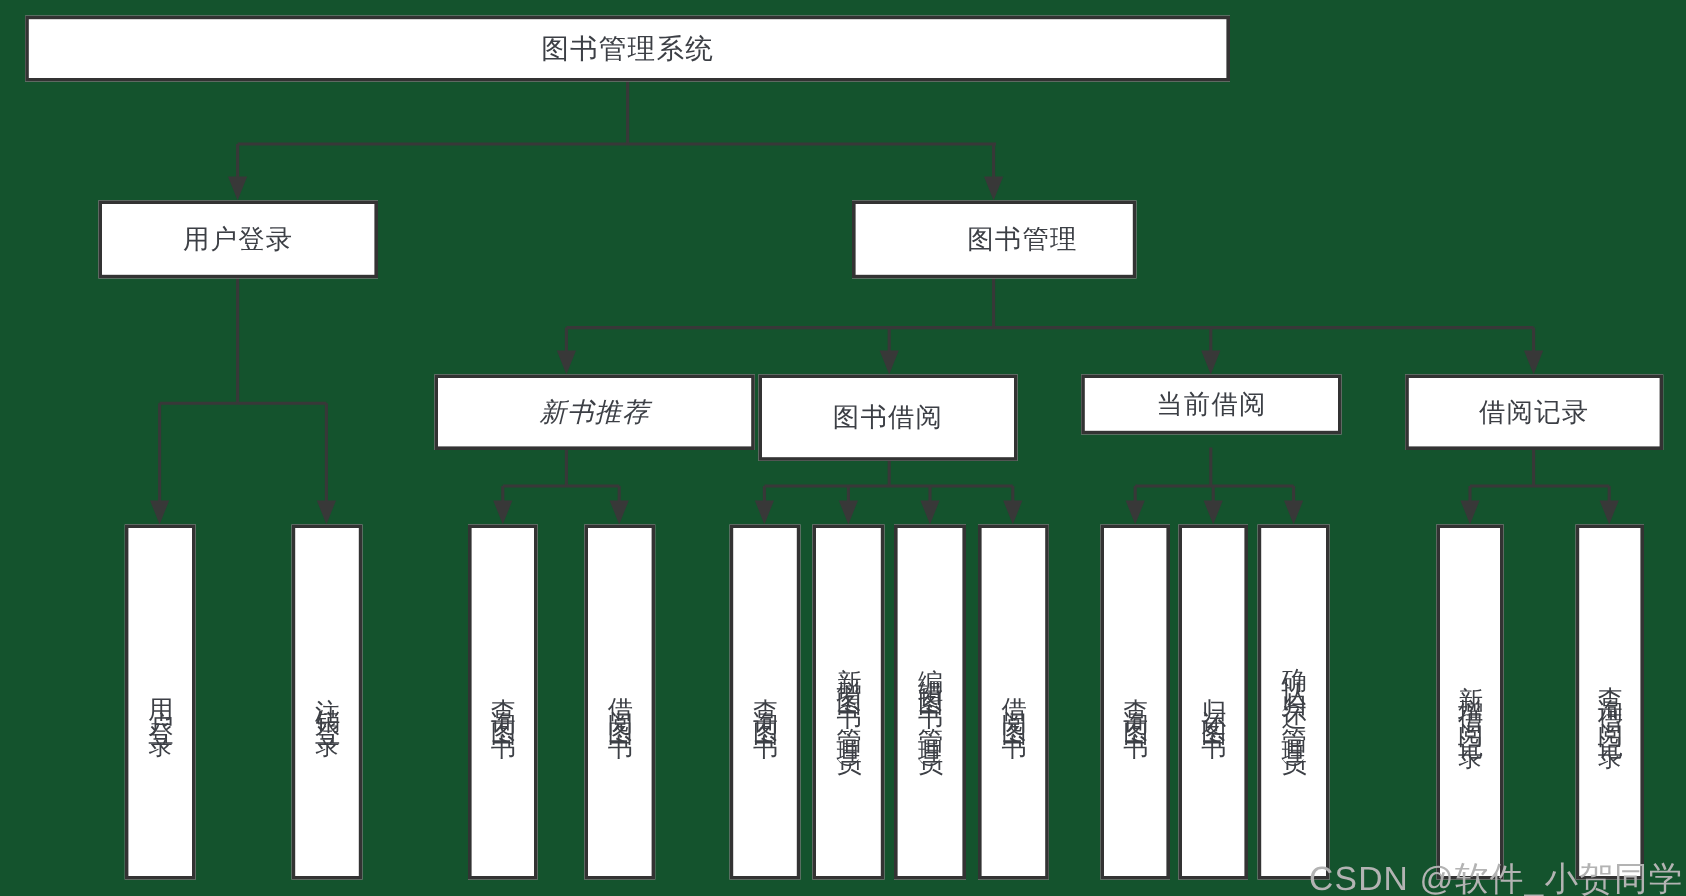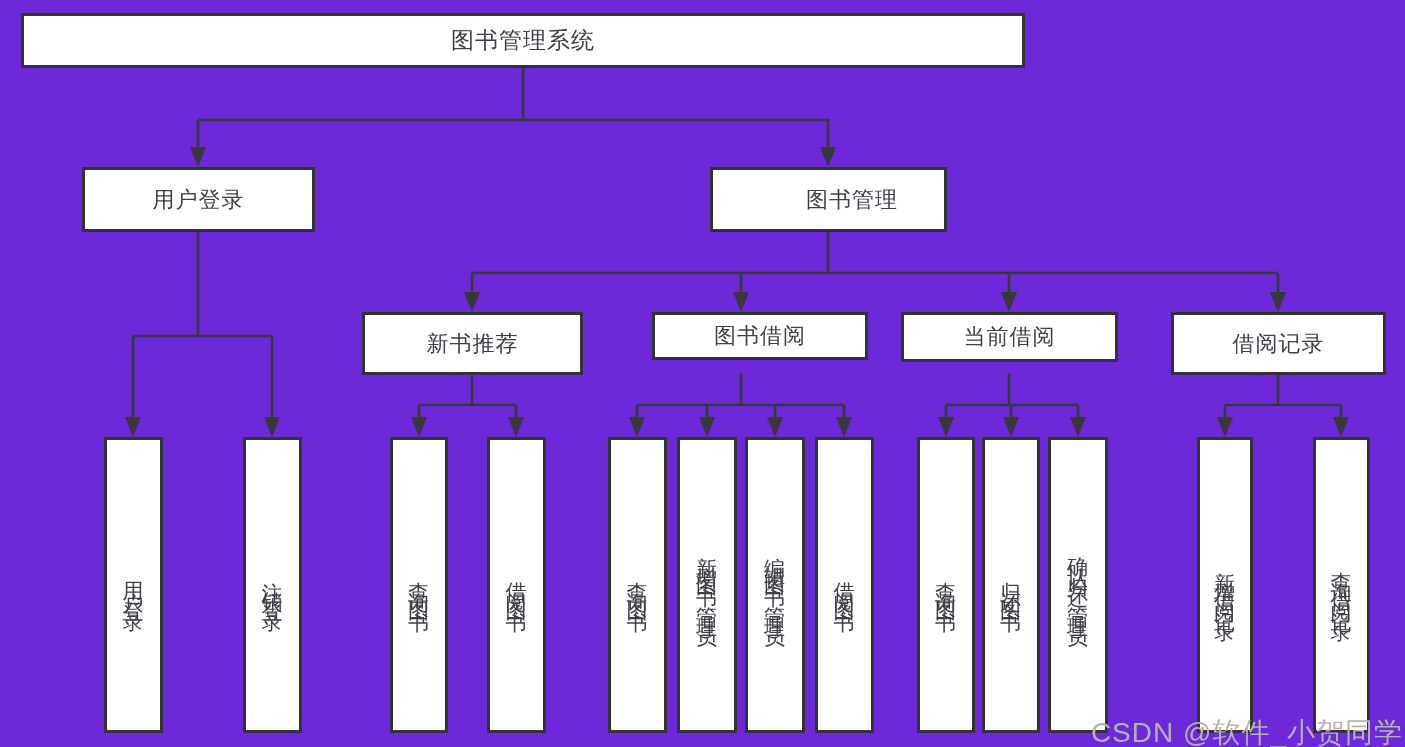--- a/index.html
+++ b/index.html
@@ -5,21 +5,21 @@
   html, body {
     margin: 0;
     padding: 0;
     background: #ffffff;
     font-family: "Liberation Sans", "DejaVu Sans", sans-serif;
   }
   .canvas {
     position: relative;
     width: 1405px;
     height: 747px;
-    background: #6d28d9;
+    background: #14532d;
     overflow: hidden;
   }
   .connectors {
     position: absolute;
     left: 0;
     top: 0;
     z-index: 1;
   }
   .box {
     position: absolute;
@@ -93,24 +93,24 @@
     <span>图书管理系统</span>
   </div>
 
   <div class="box hbox" style="left:82px; top:167px; width:233px; height:65px;">
     <span>用户登录</span>
   </div>
   <div class="box hbox" style="left:710px; top:167px; width:237px; height:65px;padding-left:47px;">
     <span>图书管理</span>
   </div>
 
-  <div class="box hbox" style="left:362px; top:312px; width:221px; height:63px;">
+  <div class="box hbox" style="left:362px; top:312px; width:267px; height:63px;font-style:italic;">
     <span>新书推荐</span>
   </div>
-  <div class="box hbox" style="left:632px; top:312px; width:216px; height:48px;margin-left:20px;">
+  <div class="box hbox" style="left:632px; top:312px; width:216px; height:72px;">
     <span>图书借阅</span>
   </div>
   <div class="box hbox" style="left:901px; top:312px; width:217px; height:50px;">
     <span>当前借阅</span>
   </div>
   <div class="box hbox" style="left:1171px; top:312px; width:215px; height:63px;text-align:right;">
     <span>借阅记录</span>
   </div>
 
   <div class="box vbox" style="left:104px; top:437px; width:59px; height:296px;">

